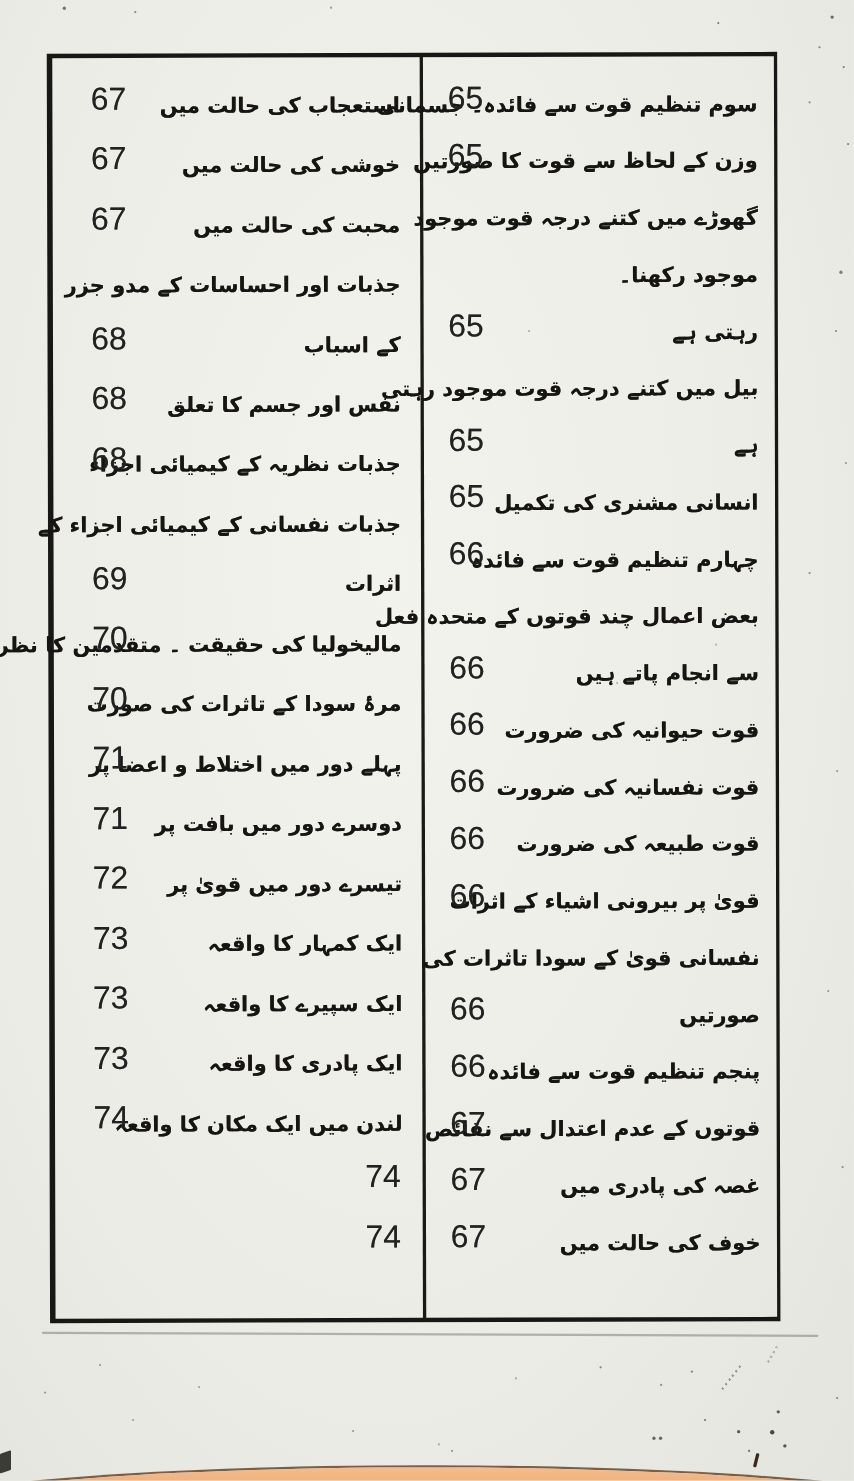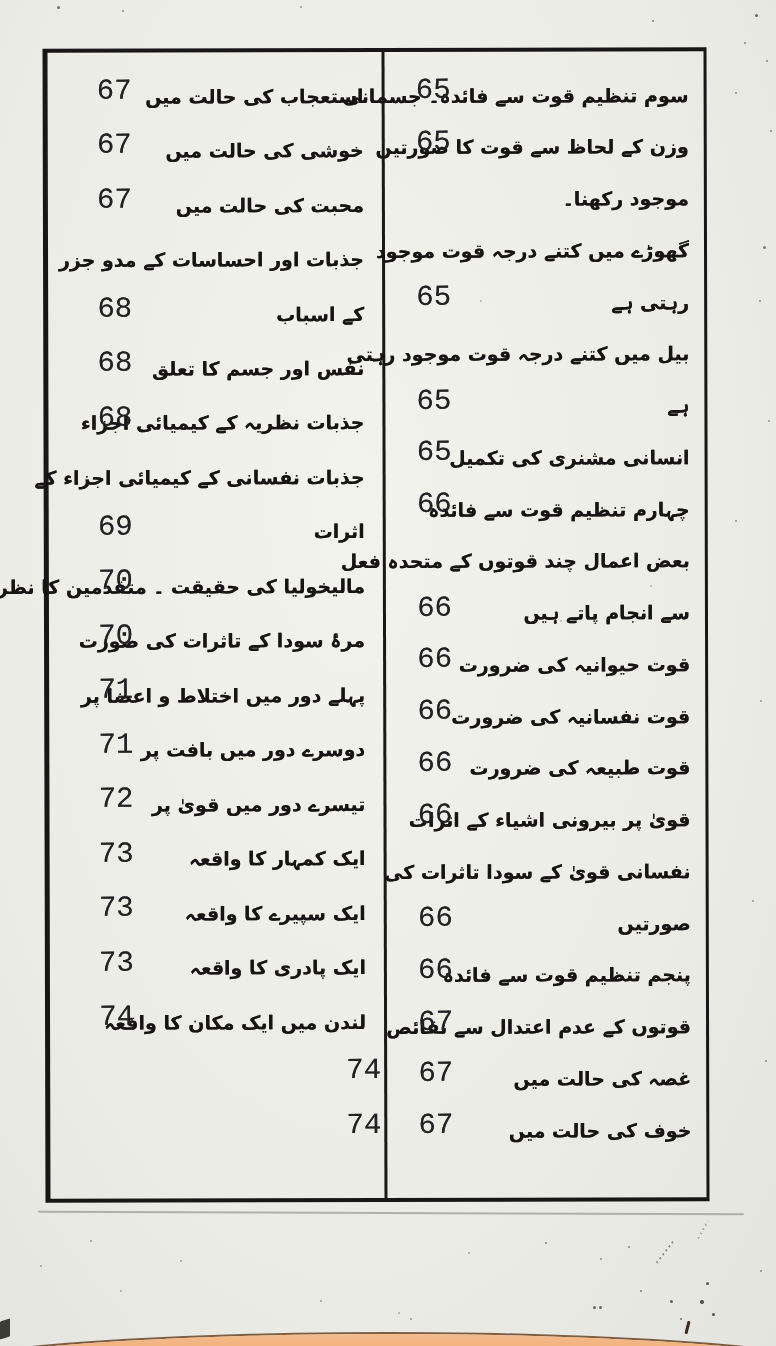--- a/index.html
+++ b/index.html
@@ -39,22 +39,22 @@
   }
   .title{
     flex:1 1 auto;min-width:0;white-space:nowrap;overflow:visible;
     text-align:right;
     font-weight:700;font-size:19px;line-height:1.25;color:#171513;
     text-shadow:0 0 0.6px rgba(25,22,18,0.75);
     padding-right:15px;
     margin-top:12px;
   }
   .pagenum{
-    flex:0 0 auto;direction:ltr;text-align:right;box-sizing:border-box;
-    font-family:Liberation Mono, monospace;
+    flex:0 0 auto;direction:ltr;text-align:center;box-sizing:border-box;
+    font-family:Liberation Sans, sans-serif;
     font-size:29px;line-height:1;color:#222;
     text-shadow:0 0 0.5px rgba(30,30,30,0.6);
   }
   .col-left  .pagenum{width:84px;padding-left:18px;}
   .col-right .pagenum{width:66px;padding-left:11px;}
   
   .speck{position:absolute;background:#232220;border-radius:50%;}
   .scratch{
     position:absolute;width:2px;
     background:repeating-linear-gradient(0deg,#4a4741 0 2px,transparent 2px 5px);
@@ -85,28 +85,28 @@
     <div class="col col-right">
         <div class="row">
           <div class="title">سوم تنظیم قوت سے فائدہ۔ جسمانی</div>
           <div class="pagenum">65</div>
         </div>
         <div class="row">
           <div class="title">وزن کے لحاظ سے قوت کا صورتیں</div>
           <div class="pagenum">65</div>
         </div>
         <div class="row">
+          <div class="title">گھوڑے میں کتنے درجہ قوت موجود</div>
+          <div class="pagenum"></div>
+        </div>
+        <div class="row">
           <div class="title">موجود رکھنا۔</div>
           <div class="pagenum"></div>
         </div>
         <div class="row">
-          <div class="title">گھوڑے میں کتنے درجہ قوت موجود</div>
-          <div class="pagenum"></div>
-        </div>
-        <div class="row">
           <div class="title">رہتی ہے</div>
           <div class="pagenum">65</div>
         </div>
         <div class="row">
           <div class="title">بیل میں کتنے درجہ قوت موجود رہتی</div>
           <div class="pagenum"></div>
         </div>
         <div class="row">
           <div class="title">ہے</div>
           <div class="pagenum">65</div>
@@ -153,21 +153,21 @@
         </div>
         <div class="row">
           <div class="title">پنجم تنظیم قوت سے فائدہ</div>
           <div class="pagenum">66</div>
         </div>
         <div class="row">
           <div class="title">قوتوں کے عدم اعتدال سے نقائص</div>
           <div class="pagenum">67</div>
         </div>
         <div class="row">
-          <div class="title">غصہ کی حالت میں</div>
+          <div class="title">غصہ کی پادری میں</div>
           <div class="pagenum">67</div>
         </div>
         <div class="row">
           <div class="title">خوف کی حالت میں</div>
           <div class="pagenum">67</div>
         </div>
       </div>
 
     <div class="col col-left">
         <div class="row">

